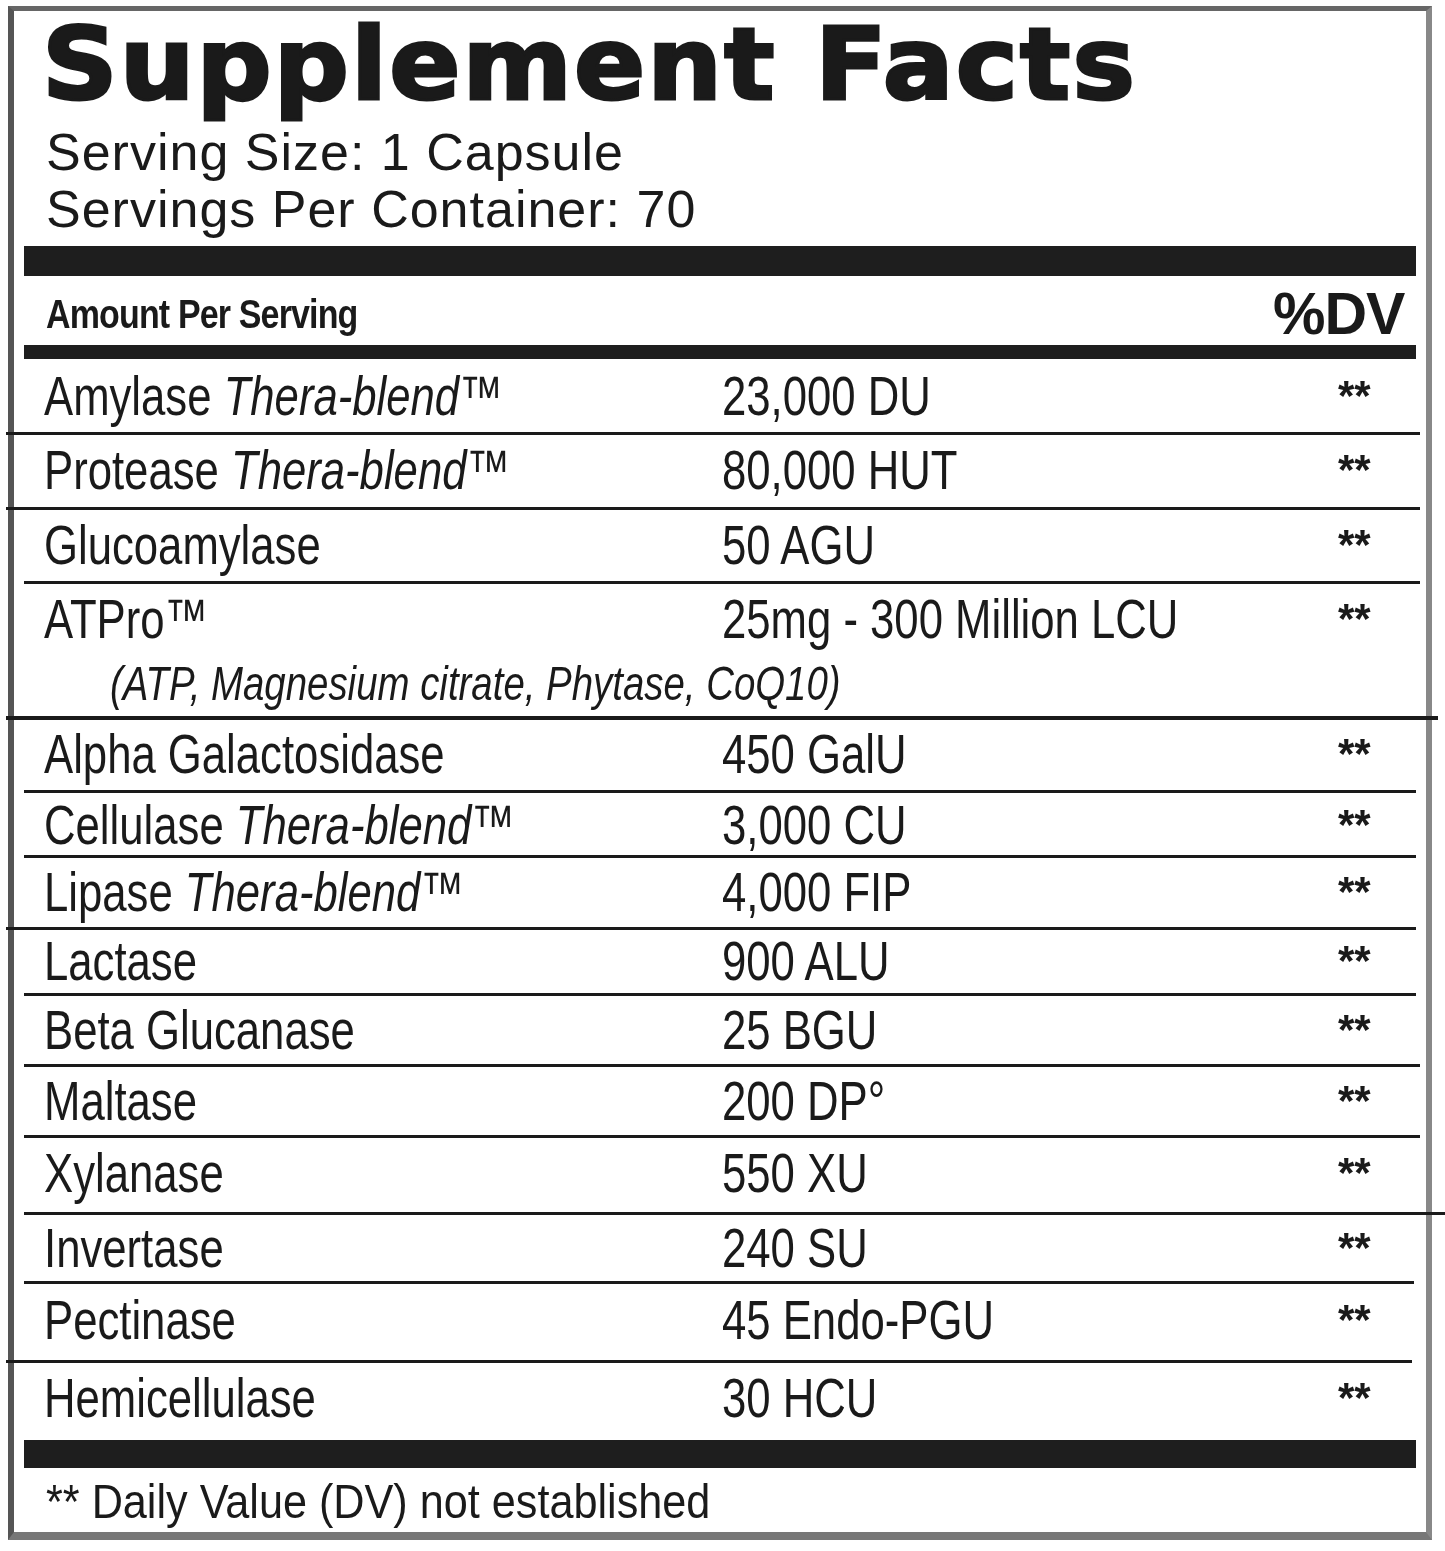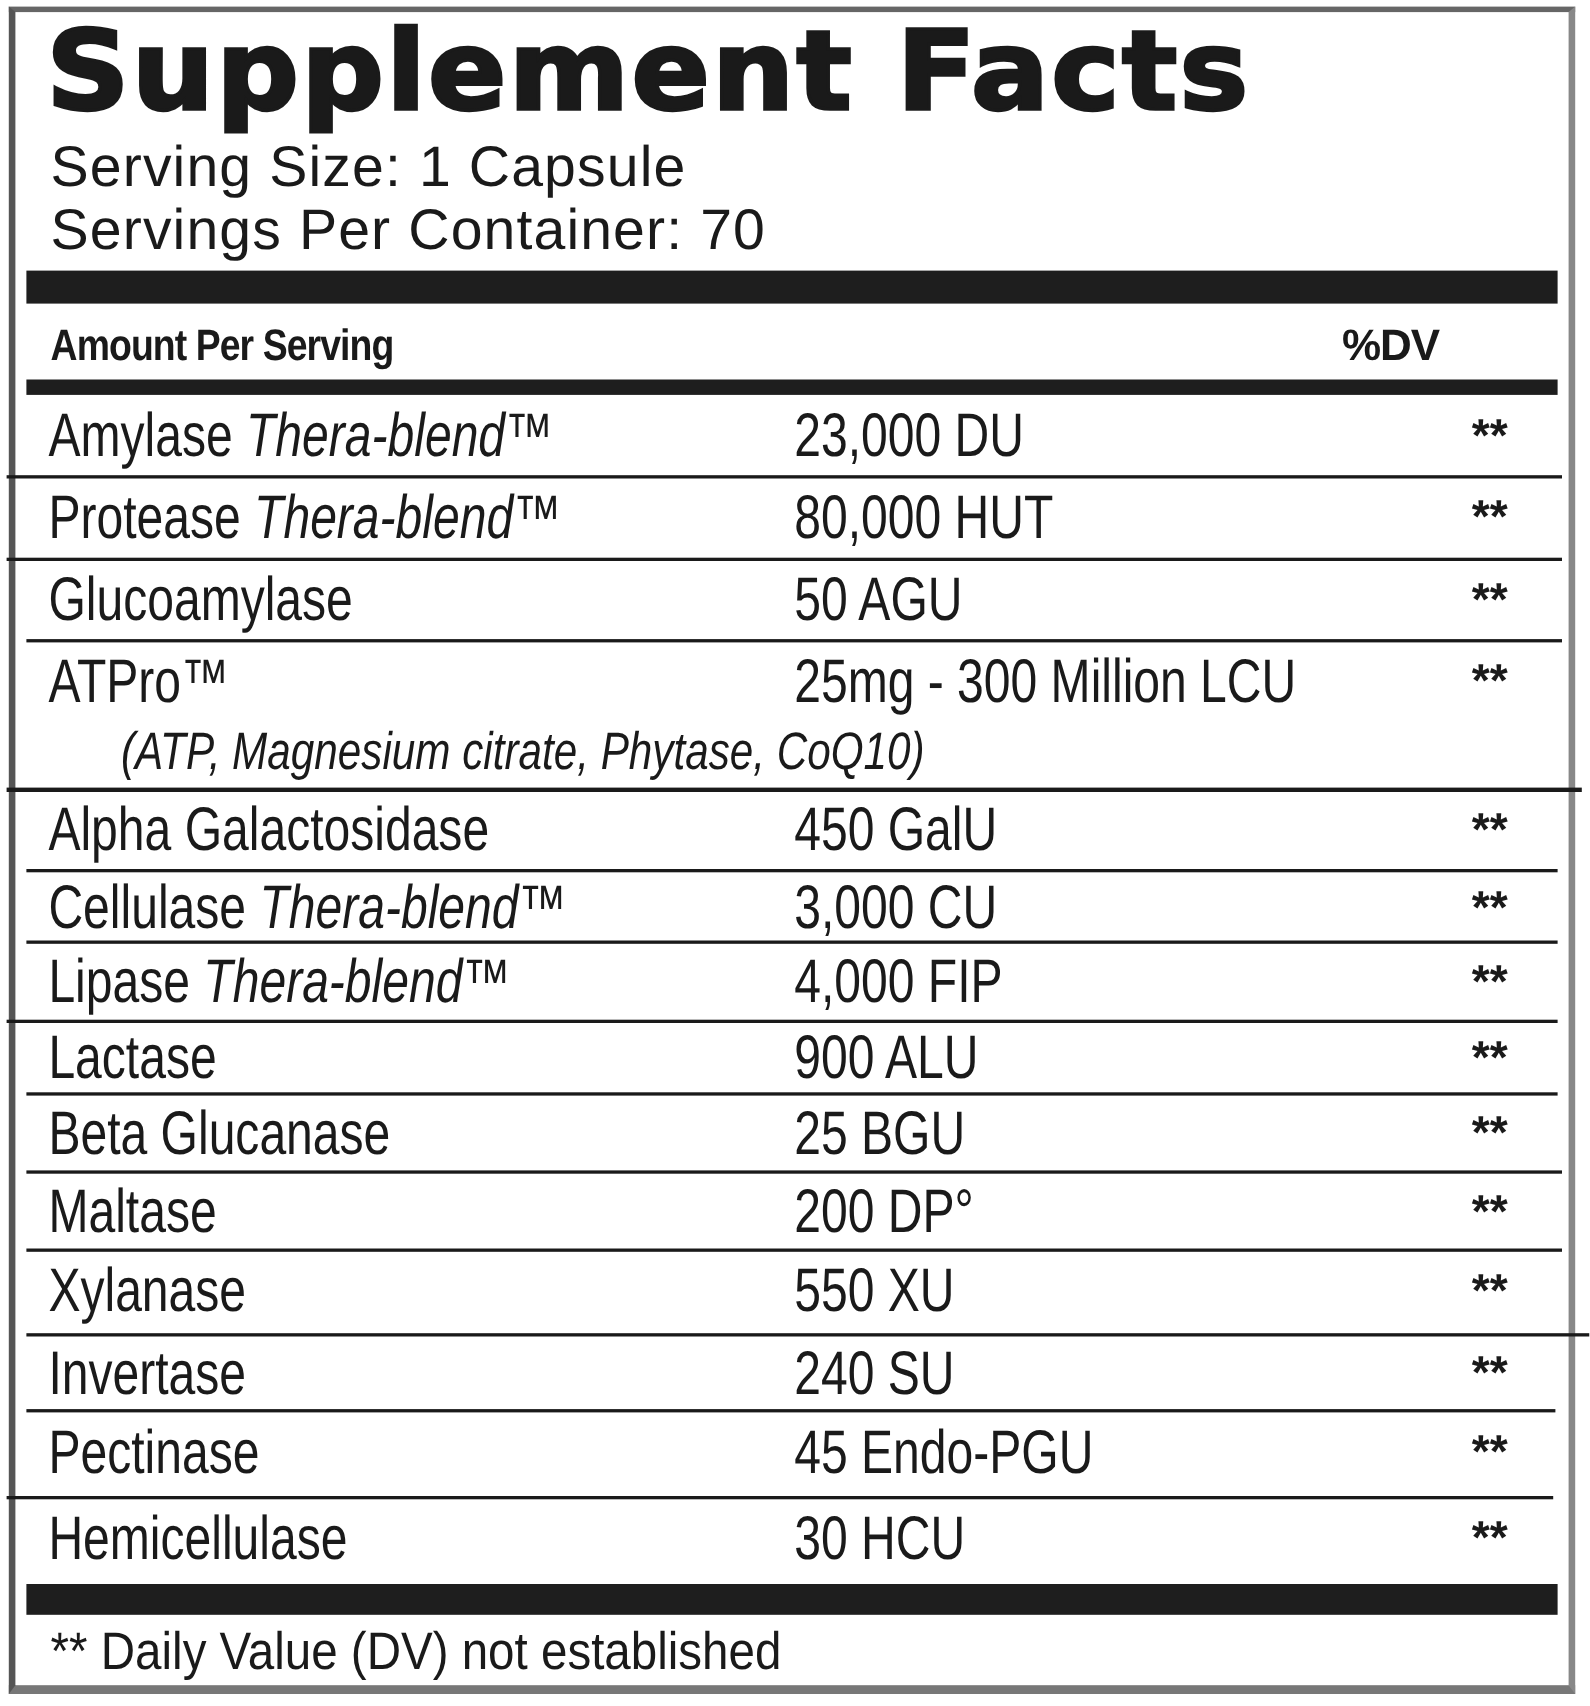--- a/index.html
+++ b/index.html
@@ -20,21 +20,21 @@
   .serving {
     position: absolute; left: 46px; font-family: "Liberation Sans", sans-serif;
     font-size: 52px; line-height: 56px; letter-spacing: 1px;
   }
   .bar-thick { position: absolute; left: 24px; width: 1392px; background: #1e1e1e; }
   .hdr {
     position: absolute; top: 290px; font-family: "Liberation Sans", sans-serif;
     font-weight: bold; font-size: 40px; line-height: 48px;
     transform: scaleX(0.85); transform-origin: left; letter-spacing: -1px;
   }
-  .hdr.right { left: 1220px; transform: none; font-size: 40px; }
+  .hdr.right { left: 1273px; transform: none; font-size: 59px; }
   .row { position: absolute; left: 0; width: 1445px; }
   .cell {
     position: absolute; font-family: "Liberation Sans", sans-serif;
     font-size: 56px; line-height: 64px;
     transform: scaleX(0.78); transform-origin: left; white-space: nowrap;
   }
   .c-name { left: 44px; }
   .c-amt { left: 722px; }
   .c-dv { left: 1338px; transform: none; font-size: 42px; font-weight: bold; }
   .it { font-style: italic; }

